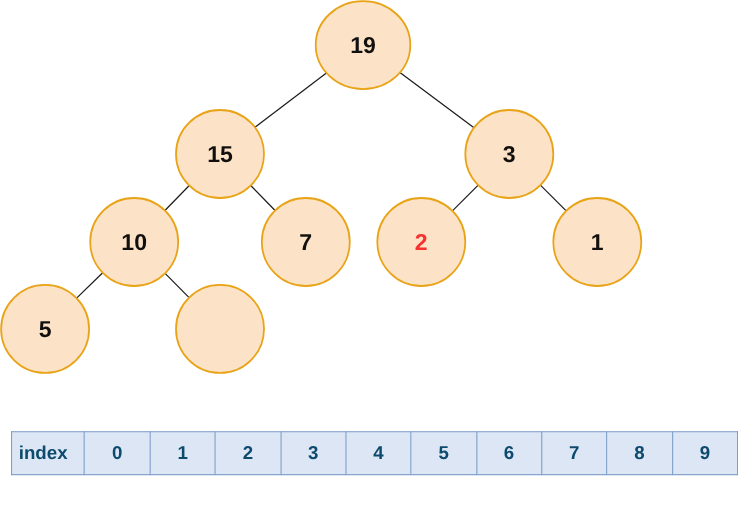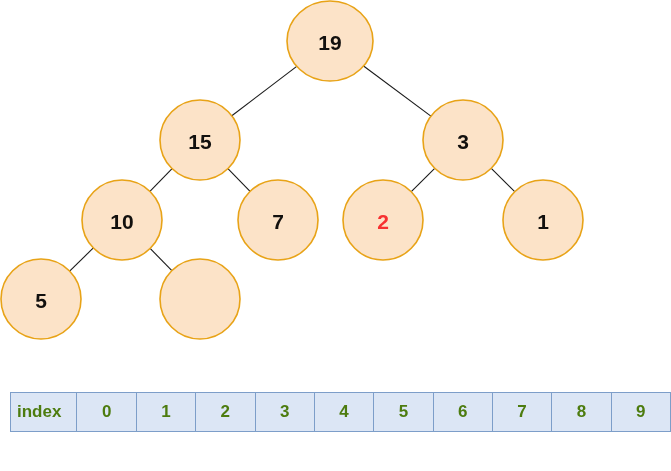--- a/index.html
+++ b/index.html
@@ -57,21 +57,21 @@
   }
   .array-table td {
     border: 1px solid #7d9ec9;
     background: #dce6f5;
     height: 38px;
     text-align: center;
     vertical-align: middle;
     font-family: "Liberation Sans", sans-serif;
     font-size: 17px;
     font-weight: bold;
-    color: #4d7c0f;
+    color: #0c4a6e;
     padding: 0;
   }
   .array-table td.rowlabel {
     width: 60px;
     text-align: left;
     padding-left: 6px;
   }
   .array-table td.cell {
     width: 60px;
   }

